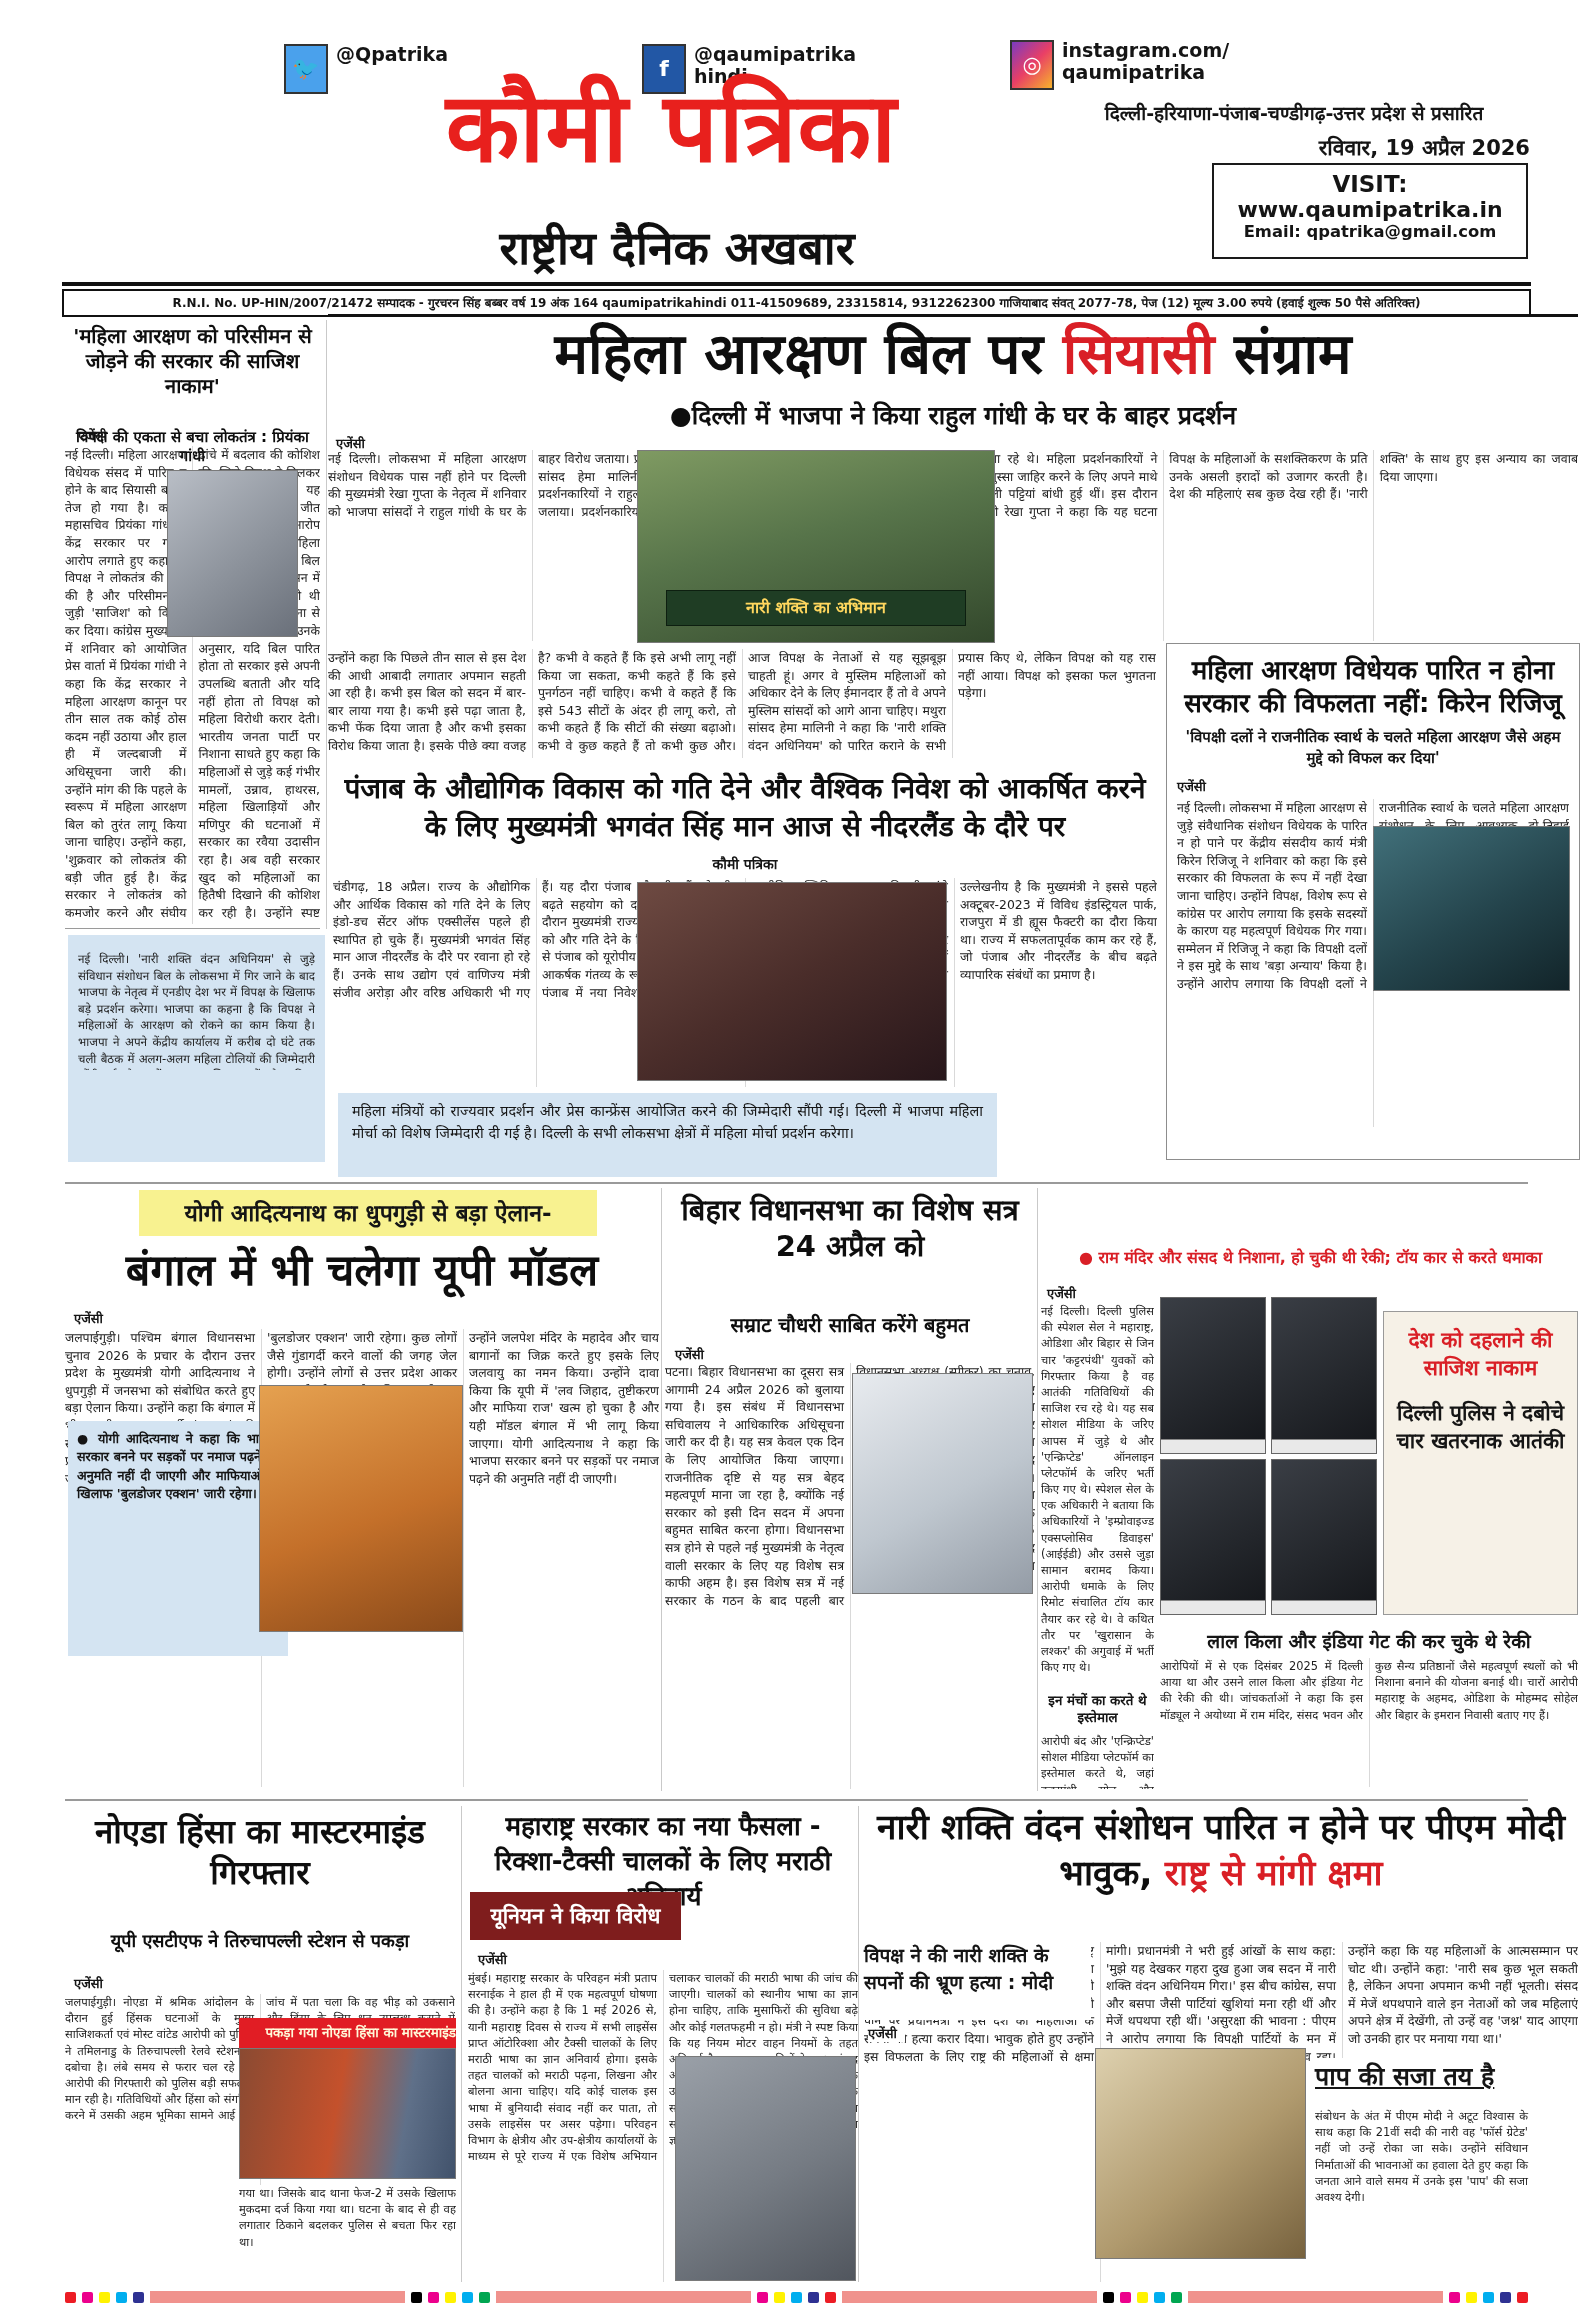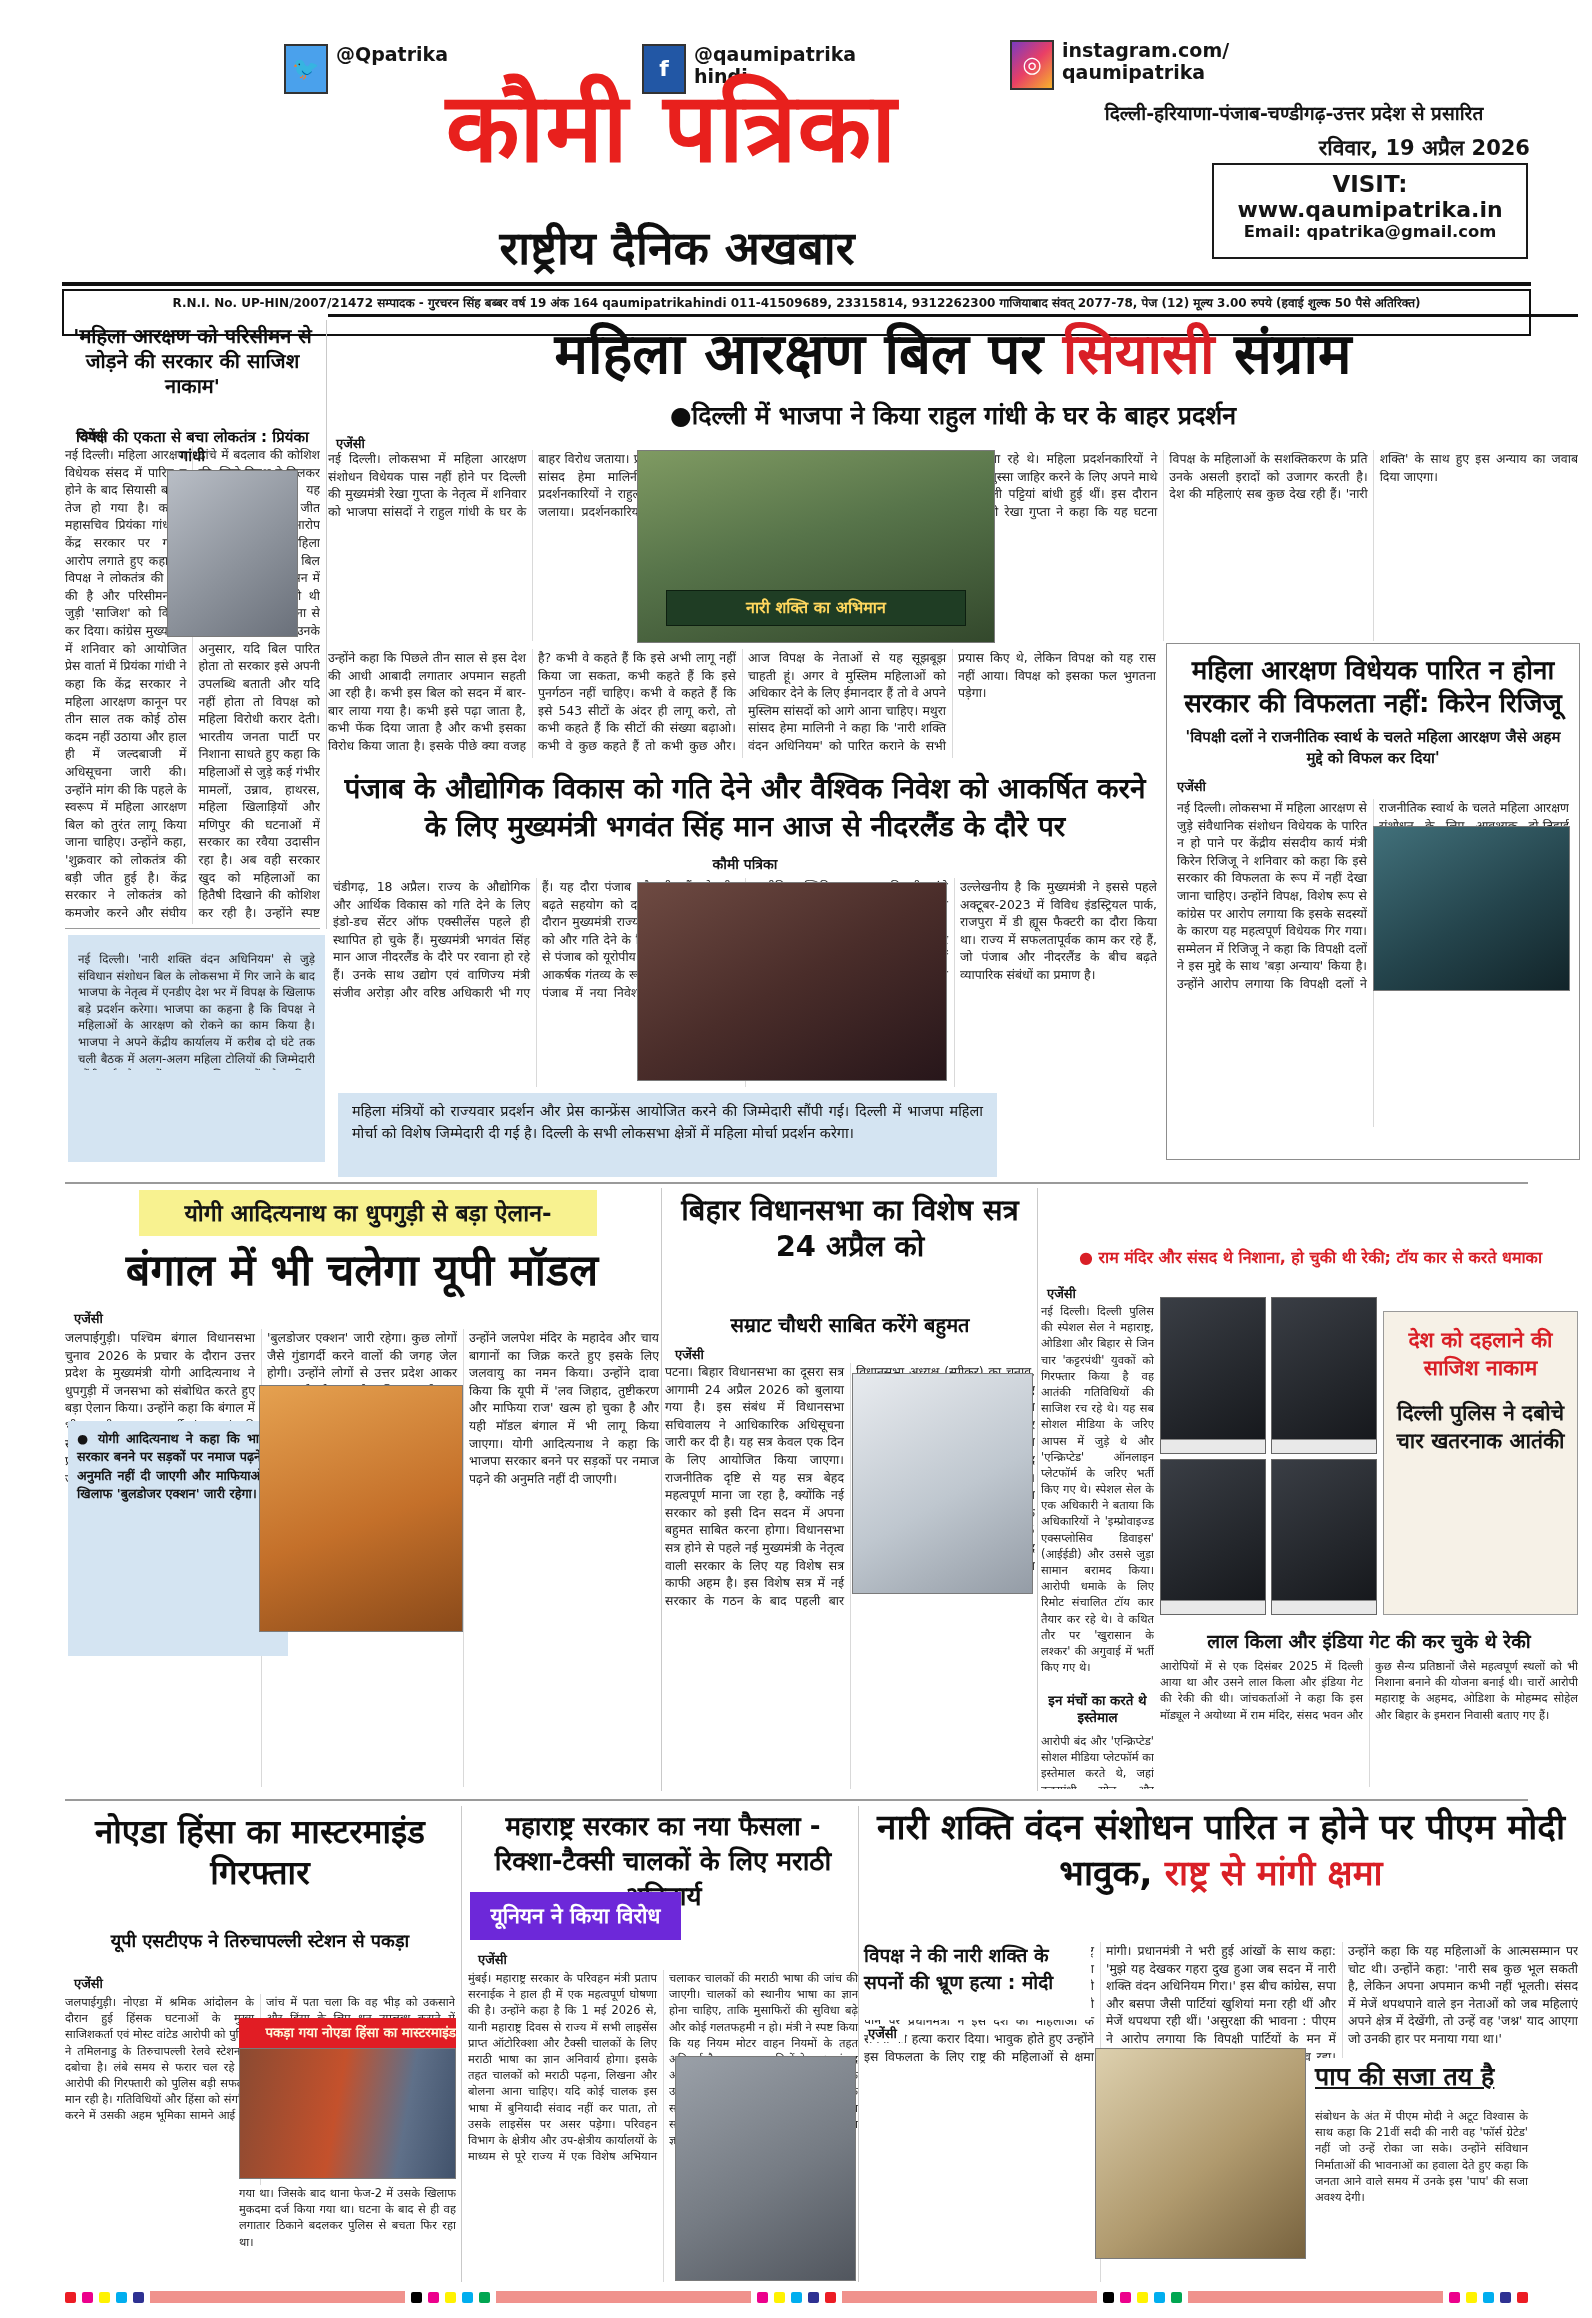--- a/index.html
+++ b/index.html
@@ -26,21 +26,21 @@
   .bluebox{background:#d4e4f2;}
   .masthead{font-weight:bold;color:#e8201d;font-size:96px;line-height:1.05;letter-spacing:1px;text-align:center;}
   .tagline{font-weight:bold;font-size:46px;text-align:center;color:#101010;}
   .soc{display:flex;align-items:flex-start;gap:8px;font-weight:bold;font-size:19px;line-height:1.15;}
   .soc .ic{width:40px;height:46px;border:2px solid #333;display:flex;align-items:center;justify-content:center;
            font-size:22px;color:#fff;flex:0 0 auto;}
   .visitbox{border:2px solid #1a1a1a;text-align:center;padding:6px 4px;}
   .rnibar{border:2px solid #111;font-size:12px;font-weight:bold;text-align:center;line-height:25px;white-space:nowrap;overflow:hidden;}
   .kicker{background:#f8f290;font-weight:bold;font-size:23px;text-align:center;line-height:46px;}
   .redbox-cream{background:#f6f1e7;border:1px solid #999;text-align:center;padding:14px 10px;}
-  .unionbox{background:#6d28d9;color:#fff;font-weight:bold;font-size:21px;text-align:center;line-height:48px;}
+  .unionbox{background:#7f1d1d;color:#fff;font-weight:bold;font-size:21px;text-align:center;line-height:48px;}
   .capstrip{background:#e11d24;color:#fff8d8;font-weight:bold;font-size:13.4px;text-align:right;line-height:30px;
             white-space:nowrap;overflow:hidden;}
   .suspects{display:grid;grid-template-columns:1fr 1fr;grid-template-rows:1fr 1fr;gap:5px;}
   .suspects .cell{position:relative;border:1px solid #666;background:linear-gradient(150deg,#3a3e45,#23262b 60%,#14161a);}
   .suspects .cell .cap{position:absolute;left:0;right:0;bottom:0;height:13px;background:#e9e9e9;border-top:1px solid #888;}
   .banner{position:absolute;left:8%;right:8%;bottom:16px;height:34px;background:#1f3d24;color:#ffd75e;
           font-weight:bold;font-size:16px;text-align:center;line-height:34px;border:1px solid #0d1f10;}
   .printbar{display:flex;align-items:center;gap:6px;}
   .printbar .bar{height:12px;background:#f0928d;flex:1 1 auto;}
   .printbar .dot{width:11px;height:11px;border-radius:2px;flex:0 0 auto;}
@@ -69,21 +69,21 @@
   <div class="abs b c" style="left:1055px;top:100px;width:478px;font-size:19px;">दिल्ली-हरियाणा-पंजाब-चण्डीगढ़-उत्तर प्रदेश से प्रसारित</div>
   <div class="abs b r" style="left:1154px;top:133px;width:376px;font-size:21px;">रविवार, 19 अप्रैल 2026</div>
 
   <div class="abs visitbox" style="left:1212px;top:163px;width:316px;height:96px;">
     <div class="b" style="font-size:23px;">VISIT:</div>
     <div class="b" style="font-size:22px;">www.qaumipatrika.in</div>
     <div class="b" style="font-size:16.4px;">Email: qpatrika@gmail.com</div>
   </div>
 
   <div class="abs" style="left:62px;top:282px;width:1469px;height:4px;background:#111;"></div>
-  <div class="abs rnibar" style="left:62px;top:289px;width:1469px;height:47px;">R.N.I. No. UP-HIN/2007/21472 सम्पादक - गुरचरन सिंह बब्बर  वर्ष 19 अंक 164  qaumipatrikahindi  011-41509689, 23315814, 9312262300  गाजियाबाद संवत् 2077-78, पेज (12) मूल्य 3.00 रुपये (हवाई शुल्क 50 पैसे अतिरिक्त)</div>
+  <div class="abs rnibar" style="left:62px;top:289px;width:1469px;height:28px;">R.N.I. No. UP-HIN/2007/21472 सम्पादक - गुरचरन सिंह बब्बर  वर्ष 19 अंक 164  qaumipatrikahindi  011-41509689, 23315814, 9312262300  गाजियाबाद संवत् 2077-78, पेज (12) मूल्य 3.00 रुपये (हवाई शुल्क 50 पैसे अतिरिक्त)</div>
 
   <div class="abs hl" style="left:65px;top:324px;width:255px;font-size:20px;">'महिला आरक्षण को परिसीमन से जोड़ने की सरकार की साजिश नाकाम'</div>
   <div class="abs hl" style="left:65px;top:396px;width:255px;font-size:15px;margin-top:32px;">विपक्ष की एकता से बचा लोकतंत्र : प्रियंका गांधी</div>
   <div class="abs byline" style="left:78px;top:426px;">एजेंसी</div>
   <div class="abs body cols2" style="left:65px;top:446px;width:255px;height:478px;overflow:hidden;">नई दिल्ली। महिला आरक्षण विधेयक संसद में पारित न होने के बाद सियासी बवाल तेज हो गया है। कांग्रेस महासचिव प्रियंका गांधी ने केंद्र सरकार पर गंभीर आरोप लगाते हुए कहा कि विपक्ष ने लोकतंत्र की रक्षा की है और परिसीमन से जुड़ी 'साजिश' को विफल कर दिया। कांग्रेस मुख्यालय में शनिवार को आयोजित प्रेस वार्ता में प्रियंका गांधी ने कहा कि केंद्र सरकार ने महिला आरक्षण कानून पर तीन साल तक कोई ठोस कदम नहीं उठाया और हाल ही में जल्दबाजी में अधिसूचना जारी की। उन्होंने मांग की कि पहले के स्वरूप में महिला आरक्षण बिल को तुरंत लागू किया जाना चाहिए। उन्होंने कहा, 'शुक्रवार को लोकतंत्र की बड़ी जीत हुई है। केंद्र सरकार ने लोकतंत्र को कमजोर करने और संघीय ढांचे में बदलाव की कोशिश की, जिसे विपक्ष ने मिलकर नाकाम कर दिया। यह अधिकार और देश की जीत है।' प्रियंका गांधी ने आरोप लगाया कि सरकार महिला आरक्षण के नाम पर बिल पास करवाकर परिसीमन में मनमानी करना चाहती थी और जातिगत जनगणना से बचना चाहती थी। उनके अनुसार, यदि बिल पारित होता तो सरकार इसे अपनी उपलब्धि बताती और यदि नहीं होता तो विपक्ष को महिला विरोधी करार देती। भारतीय जनता पार्टी पर निशाना साधते हुए कहा कि महिलाओं से जुड़े कई गंभीर मामलों, उन्नाव, हाथरस, महिला खिलाड़ियों और मणिपुर की घटनाओं में सरकार का रवैया उदासीन रहा है। अब वही सरकार खुद को महिलाओं का हितैषी दिखाने की कोशिश कर रही है। उन्होंने स्पष्ट किया कि यह केवल महिला आरक्षण का मुद्दा नहीं था, बल्कि परिसीमन और राजनीतिक संतुलन से भी जुड़ा हुआ था। विपक्ष इस मुद्दे पर सरकार का समर्थन नहीं कर सकता था, जिसमें सरकार को बिना पारदर्शिता फैसले लेने की छूट मिलती।</div>
   <div class="abs photo" style="left:167px;top:470px;width:131px;height:167px;background:linear-gradient(140deg,#b9bec6,#8d939c 55%,#6a707a);"></div>
   <div class="abs hline" style="left:65px;top:928px;width:255px;"></div>
 
   <div class="abs bluebox" style="left:68px;top:935px;width:257px;height:227px;padding:10px;">
     <div class="body" style="margin-top:6px;font-size:11.7px;overflow:hidden;height:119px;">नई दिल्ली। 'नारी शक्ति वंदन अधिनियम' से जुड़े संविधान संशोधन बिल के लोकसभा में गिर जाने के बाद भाजपा के नेतृत्व में एनडीए देश भर में विपक्ष के खिलाफ बड़े प्रदर्शन करेगा। भाजपा का कहना है कि विपक्ष ने महिलाओं के आरक्षण को रोकने का काम किया है। भाजपा ने अपने केंद्रीय कार्यालय में करीब दो घंटे तक चली बैठक में अलग-अलग महिला टोलियों की जिम्मेदारी सौंपी गई। बैठक में भाजपा शासित राज्यों और महिला मंत्रियों की जिम्मेदारी तय की गई। दिल्ली में सभी लोकसभा क्षेत्रों में महिला मोर्चा प्रदर्शन करेगा।</div>

